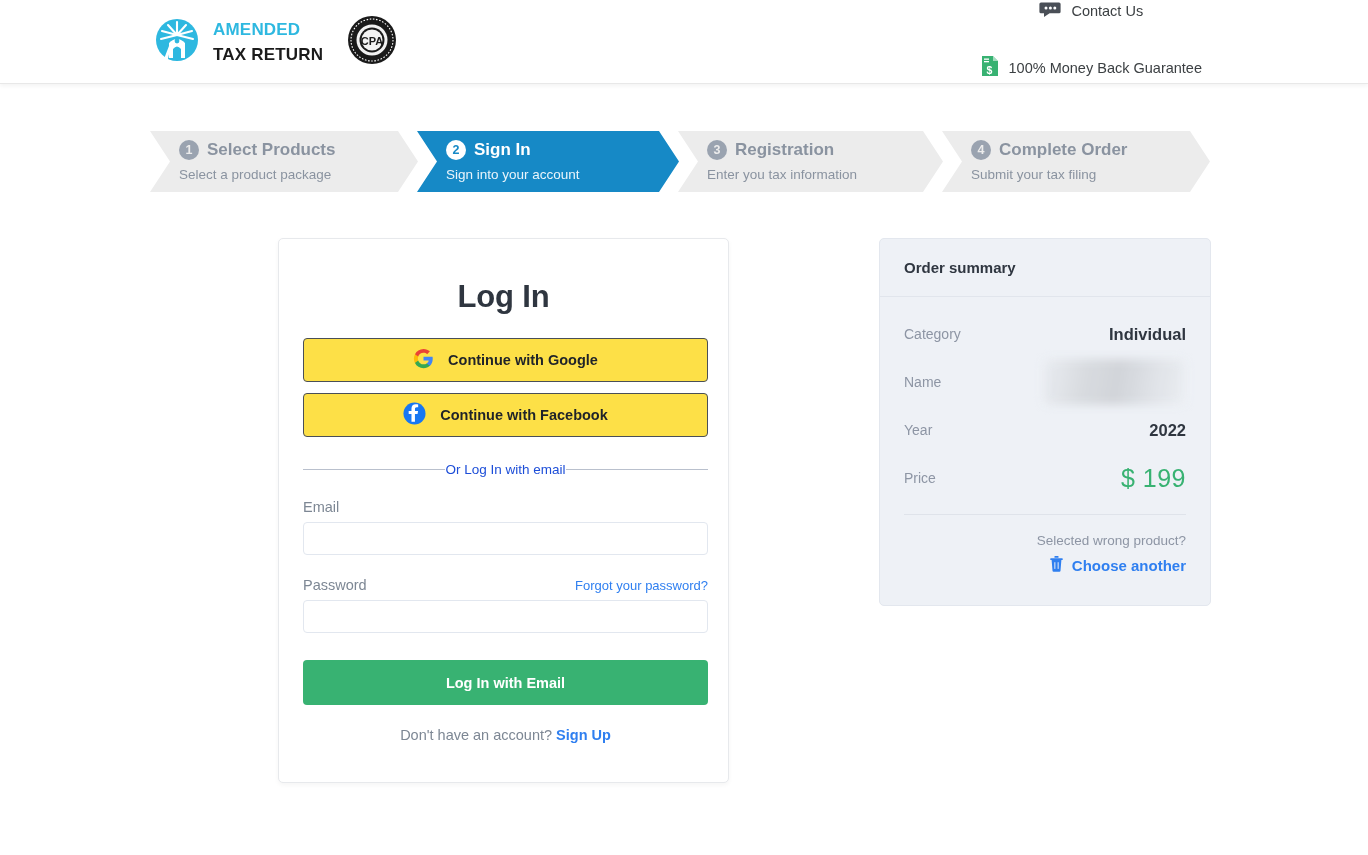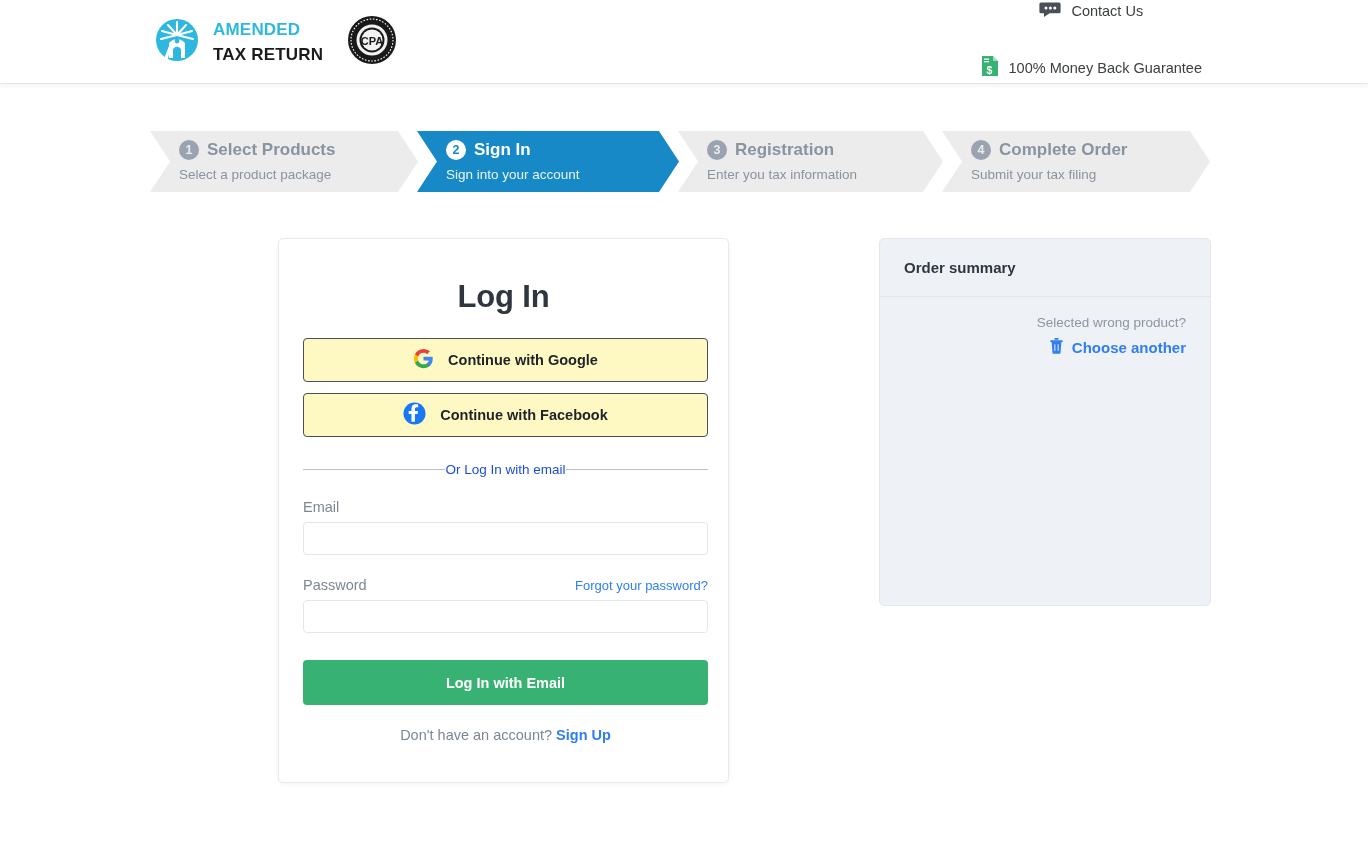--- a/index.html
+++ b/index.html
@@ -159,21 +159,21 @@
     color: #2f3640;
     margin-top: 40px;
     letter-spacing: -0.2px;
   }
   .social-btn {
     margin-top: 23px;
     height: 44px;
     width: 405px;
     border: 1px solid #4a4f57;
     border-radius: 4px;
-    background: #fef9c3;
+    background: #fde047;
     display: flex;
     align-items: center;
     justify-content: center;
     gap: 14px;
     font-size: 14.5px;
     font-weight: 700;
     color: #1f2329;
     cursor: pointer;
     font-family: "Liberation Sans", sans-serif;
   }
@@ -476,20 +476,43 @@
 
   <div class="signup-row">
     <span>Don't have an account?</span>
     <a class="signup-link">Sign Up</a>
   </div>
 </section>
 
 <aside class="order-card">
   <div class="order-head">Order summary</div>
 
+  <div class="order-body">
+    <div class="order-row first">
+      <span class="order-key">Category</span>
+      <span class="order-val">Individual</span>
+    </div>
+
+    <div class="order-row">
+      <span class="order-key">Name</span>
+      <span class="blurred-val"></span>
+    </div>
+
+    <div class="order-row">
+      <span class="order-key">Year</span>
+      <span class="order-val">2022</span>
+    </div>
+
+    <div class="order-row">
+      <span class="order-key">Price</span>
+      <span class="order-val price">$ 199</span>
+    </div>
+
+    <div class="order-sep"></div>
+  </div>
 
   <div class="order-foot">
     <div class="foot-question">Selected wrong product?</div>
     <a class="foot-action">
       <span>
         <svg width="15" height="16" viewBox="0 0 16 18">
           <path d="M2.5 4.5 h11 l-1 12 a1.2 1.2 0 0 1 -1.2 1.1 h-6.6 a1.2 1.2 0 0 1 -1.2 -1.1 z" fill="#2f7ff0"></path>
           <rect x="1" y="2.4" width="14" height="2" rx="0.6" fill="#2f7ff0"></rect>
           <rect x="5.7" y="0" width="4.6" height="2" rx="0.6" fill="#2f7ff0"></rect>
           <rect x="5.6" y="7" width="1.1" height="7.5" fill="#eef1f6"></rect>

